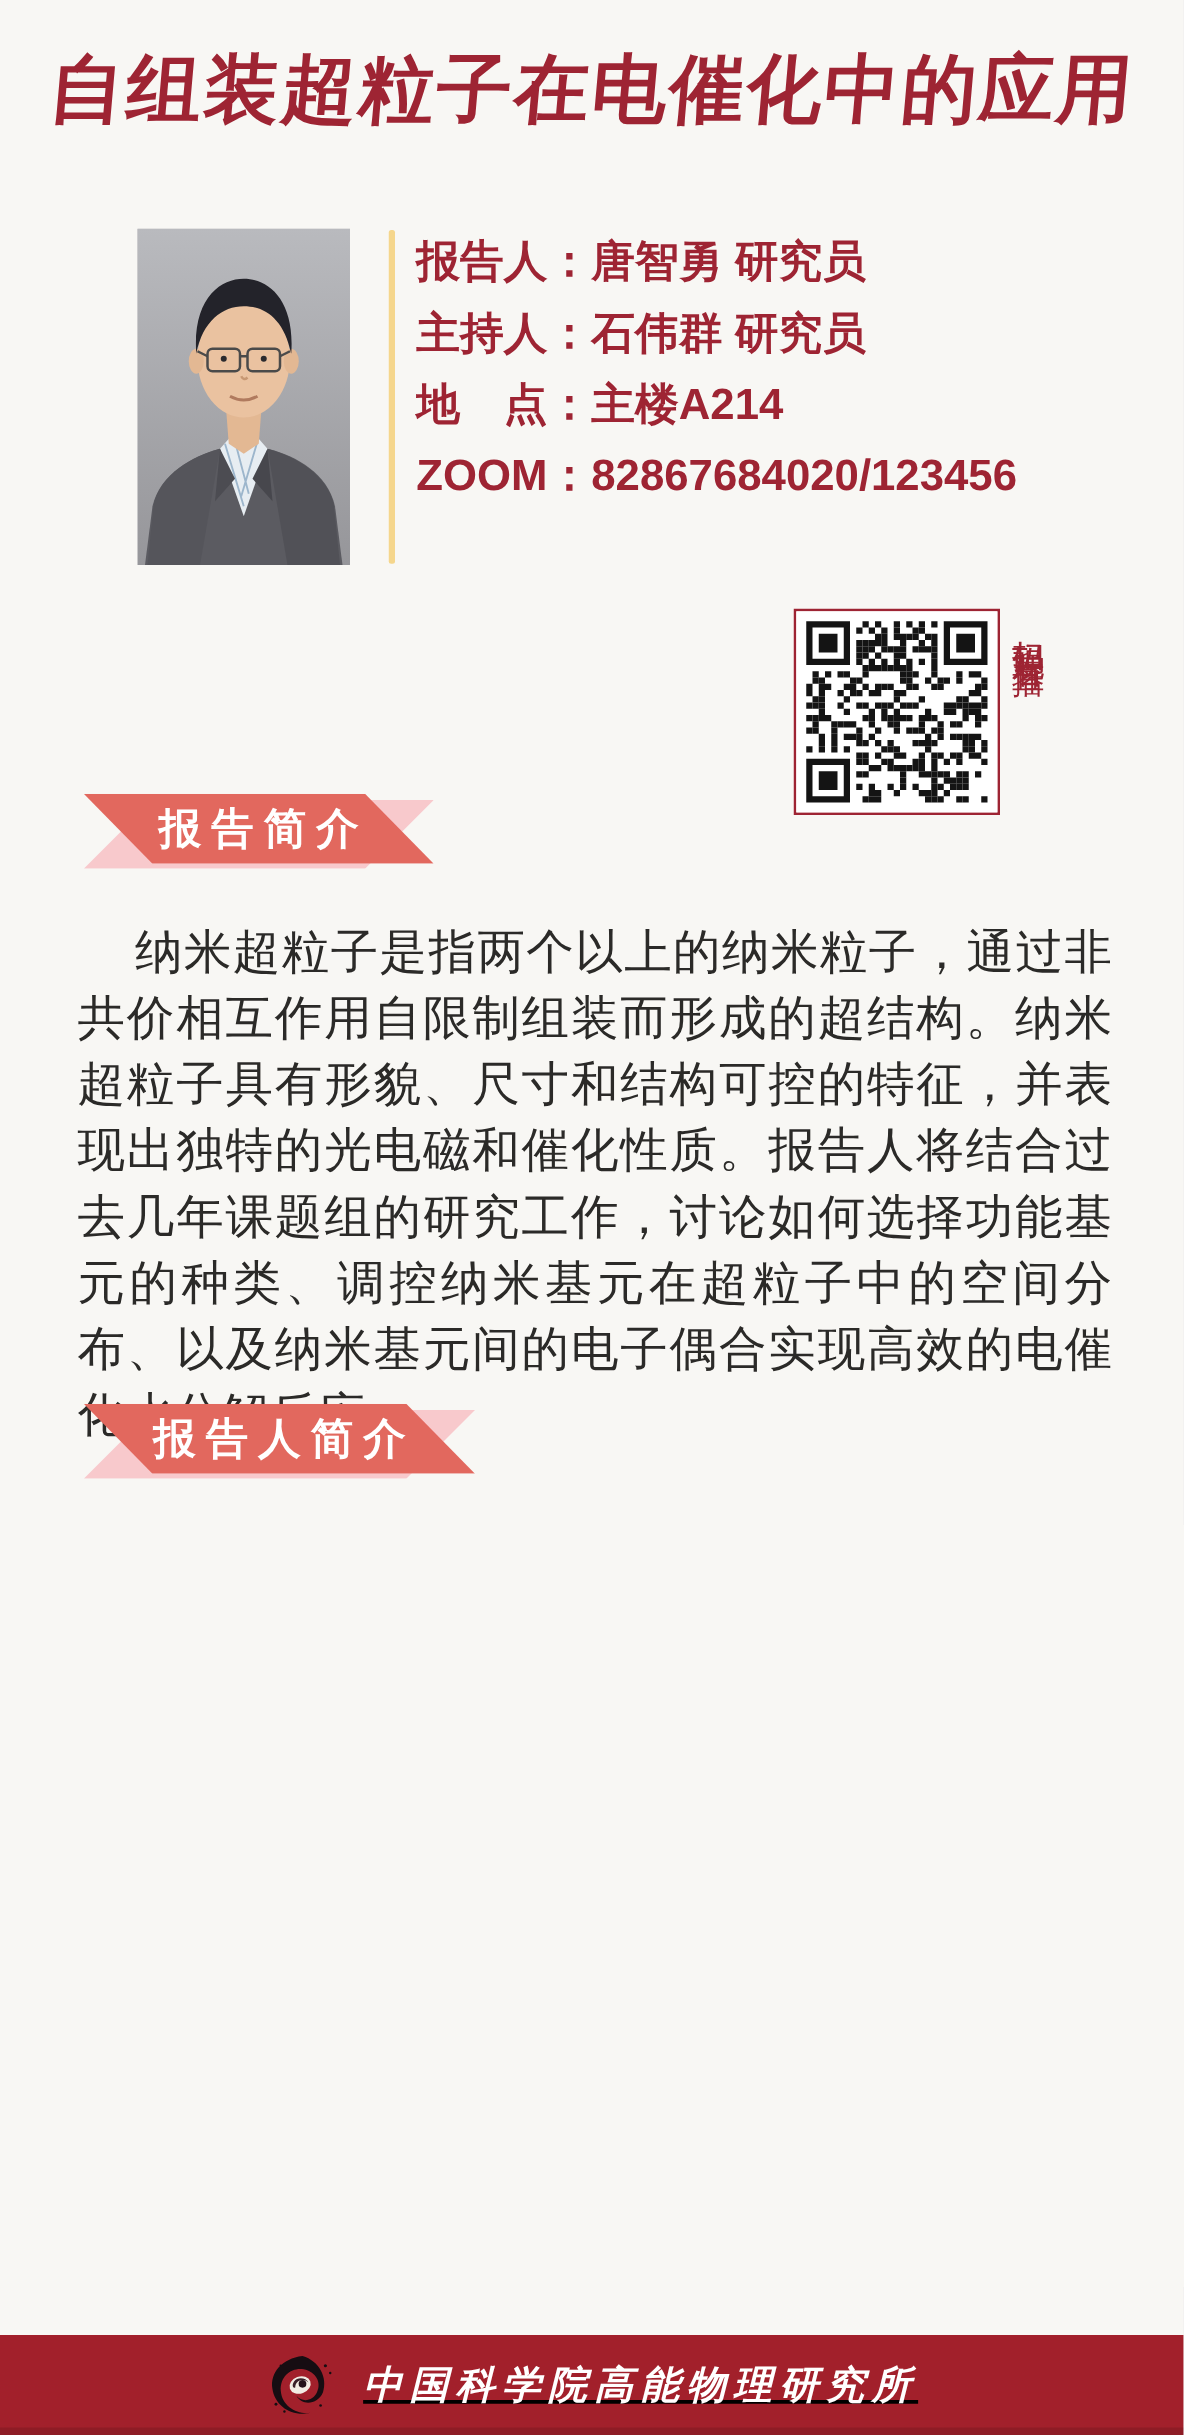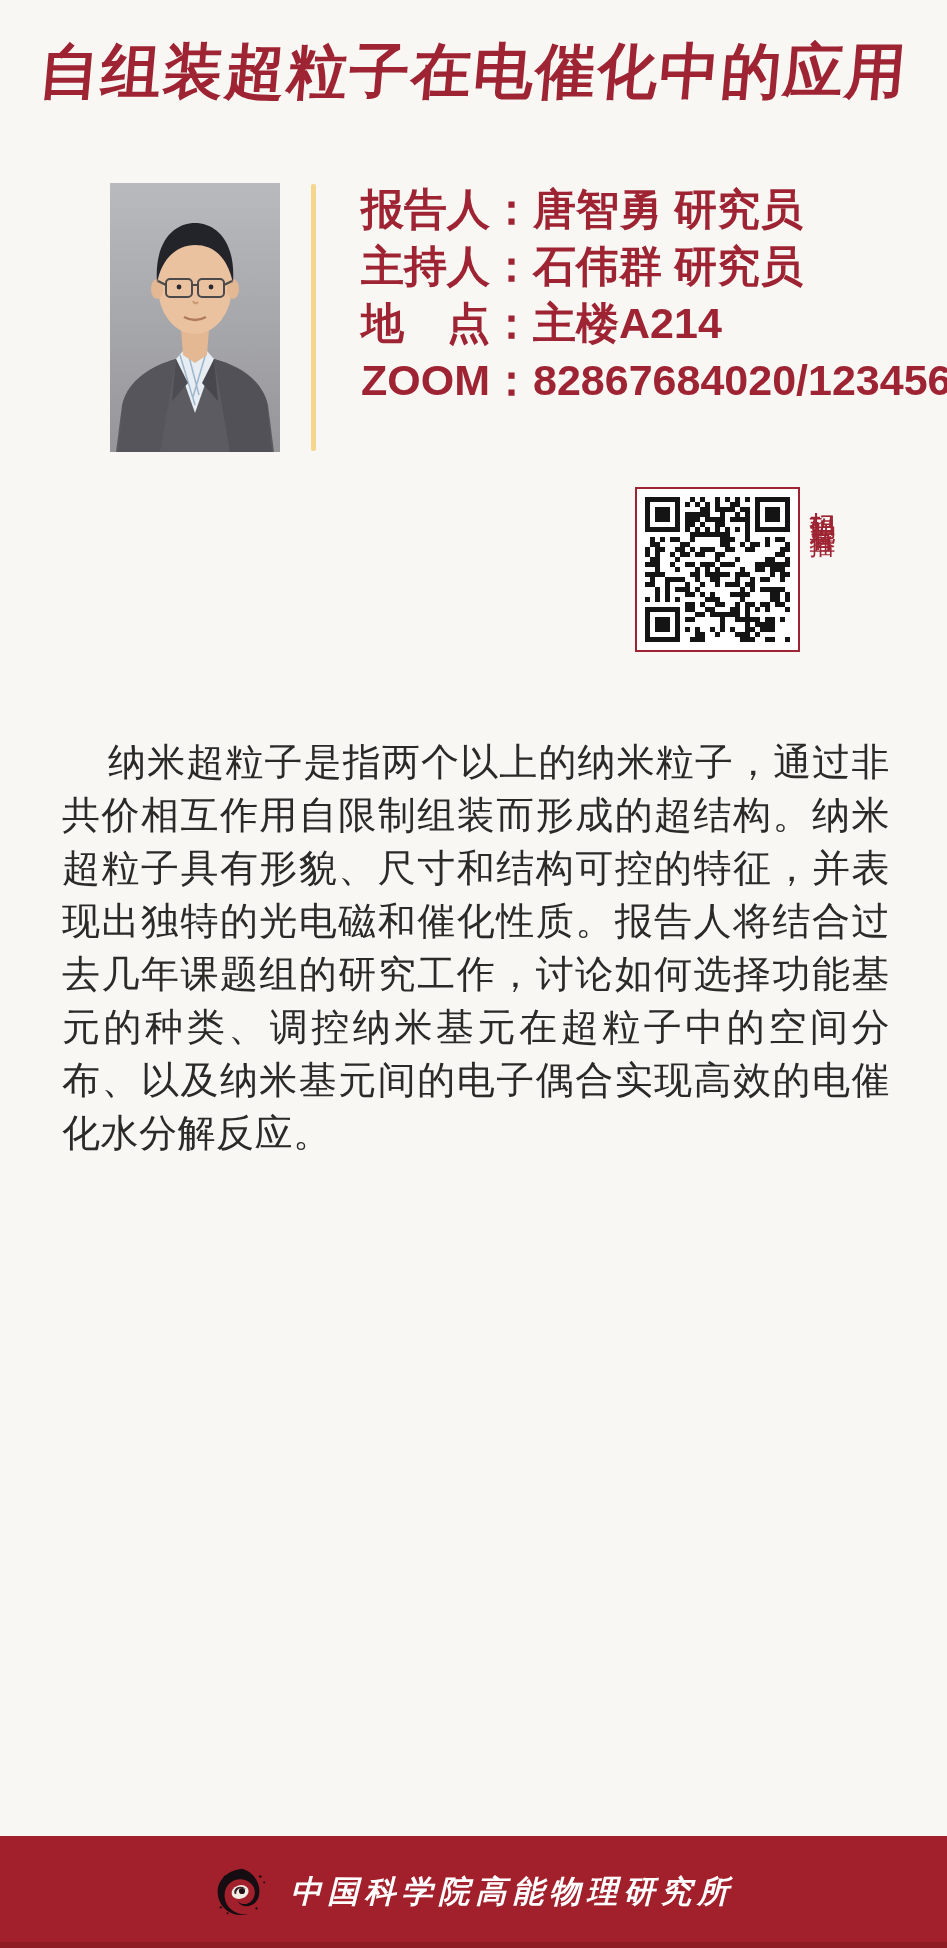--- a/index.html
+++ b/index.html
@@ -34,21 +34,21 @@
   
   .divider{
     position:absolute;left:311px;top:184px;width:5px;height:267px;
     background:var(--gold);border-radius:2px;
   }
   
   .info{
     position:absolute;left:333px;top:192px;width:580px;
     color:var(--accent-red);font-weight:bold;
   }
-  .info-row{font-size:43px;line-height:35px;margin-bottom:22px;white-space:nowrap;margin-left:28px;}
+  .info-row{font-size:35px;line-height:35px;margin-bottom:22px;white-space:nowrap;}
   .info-row .lbl{letter-spacing:0px;}
   
   .qr{
     position:absolute;left:635px;top:487px;
     border:2px solid var(--accent-red);background:#fff;line-height:0;
   }
   .qr-caption{
     position:absolute;left:806px;top:491px;height:170px;
     writing-mode:vertical-rl;text-orientation:upright;
     color:var(--accent-red);font-size:26px;font-weight:500;
@@ -77,23 +77,23 @@
   .para{
     position:absolute;left:62px;width:828px;
     color:var(--text);font-size:38px;line-height:53px;
     text-align:justify;text-justify:inter-ideograph;
     text-indent:46px;font-weight:500;letter-spacing:0.5px;
   }
   .para-1{top:736px;}
   .para-2{top:1224px;}
   
   .footer{
-    position:absolute;left:0;bottom:0;width:100%;height:112px;
+    position:absolute;left:0;bottom:0;width:100%;height:80px;
     background:var(--footer-red);
-    display:flex;align-items:center;justify-content:center;gap:20px;
+    display:flex;align-items:center;justify-content:center;gap:20px;text-decoration:underline;
   }
   .footer::after{
     content:"";position:absolute;left:0;bottom:0;width:100%;height:6px;
     background:rgba(0,0,0,.12);
   }
   .footer-org{
     color:#fff;font-size:31px;font-weight:bold;font-style:italic;
     font-family:"DejaVu Serif","Liberation Serif",serif;
     letter-spacing:6px;white-space:nowrap;
   }
@@ -463,22 +463,32 @@
         <rect x="118" y="8" width="35" height="35" fill="#141414"></rect>
         <rect x="123" y="13" width="25" height="25" fill="#ffffff"></rect>
         <rect x="128" y="18" width="15" height="15" fill="#141414"></rect>
         <rect x="8" y="118" width="35" height="35" fill="#141414"></rect>
         <rect x="13" y="123" width="25" height="25" fill="#ffffff"></rect>
         <rect x="18" y="128" width="15" height="15" fill="#141414"></rect>
       </svg>
   </div>
   <div class="qr-caption">扫码观看直播</div>
 
+  <div class="ribbon ribbon-1">
+    <div class="pink"></div>
+    <div class="red"></div>
+    <span class="label">报告简介</span>
+  </div>
   <p class="para para-1">纳米超粒子是指两个以上的纳米粒子，通过非共价相互作用自限制组装而形成的超结构。纳米超粒子具有形貌、尺寸和结构可控的特征，并表现出独特的光电磁和催化性质。报告人将结合过去几年课题组的研究工作，讨论如何选择功能基元的种类、调控纳米基元在超粒子中的空间分布、以及纳米基元间的电子偶合实现高效的电催化水分解反应。</p>
 
+  <div class="ribbon ribbon-2">
+    <div class="pink"></div>
+    <div class="red"></div>
+    <span class="label">报告人简介</span>
+  </div>
 
   <footer class="footer">
     <svg class="logo" viewBox="0 0 60 56">
       <g>
         <path d="M30 4 C13 6 3 18 5 31 C7 46 22 55 37 51 C26 53 13 46 12 33 C11 20 22 13 31 15 C41 17 46 26 42 34 C39 41 30 43 25 37 C30 46 43 44 47 34 C51 22 44 8 30 4 Z" fill="#160d12"></path>
         <ellipse cx="28" cy="28" rx="9" ry="7" fill="#f2ece3" transform="rotate(-20 28 28)"></ellipse>
         <path d="M24 30 C24 24 31 22 35 26 C33 22 26 21 23 25 C21 28 22 31 24 30 Z" fill="#3a2028"></path>
         <circle cx="30" cy="27" r="3.2" fill="#241219"></circle>
         <circle cx="49" cy="12" r="1.3" fill="#160d12"></circle>
         <circle cx="53" cy="18" r="1" fill="#160d12"></circle>

